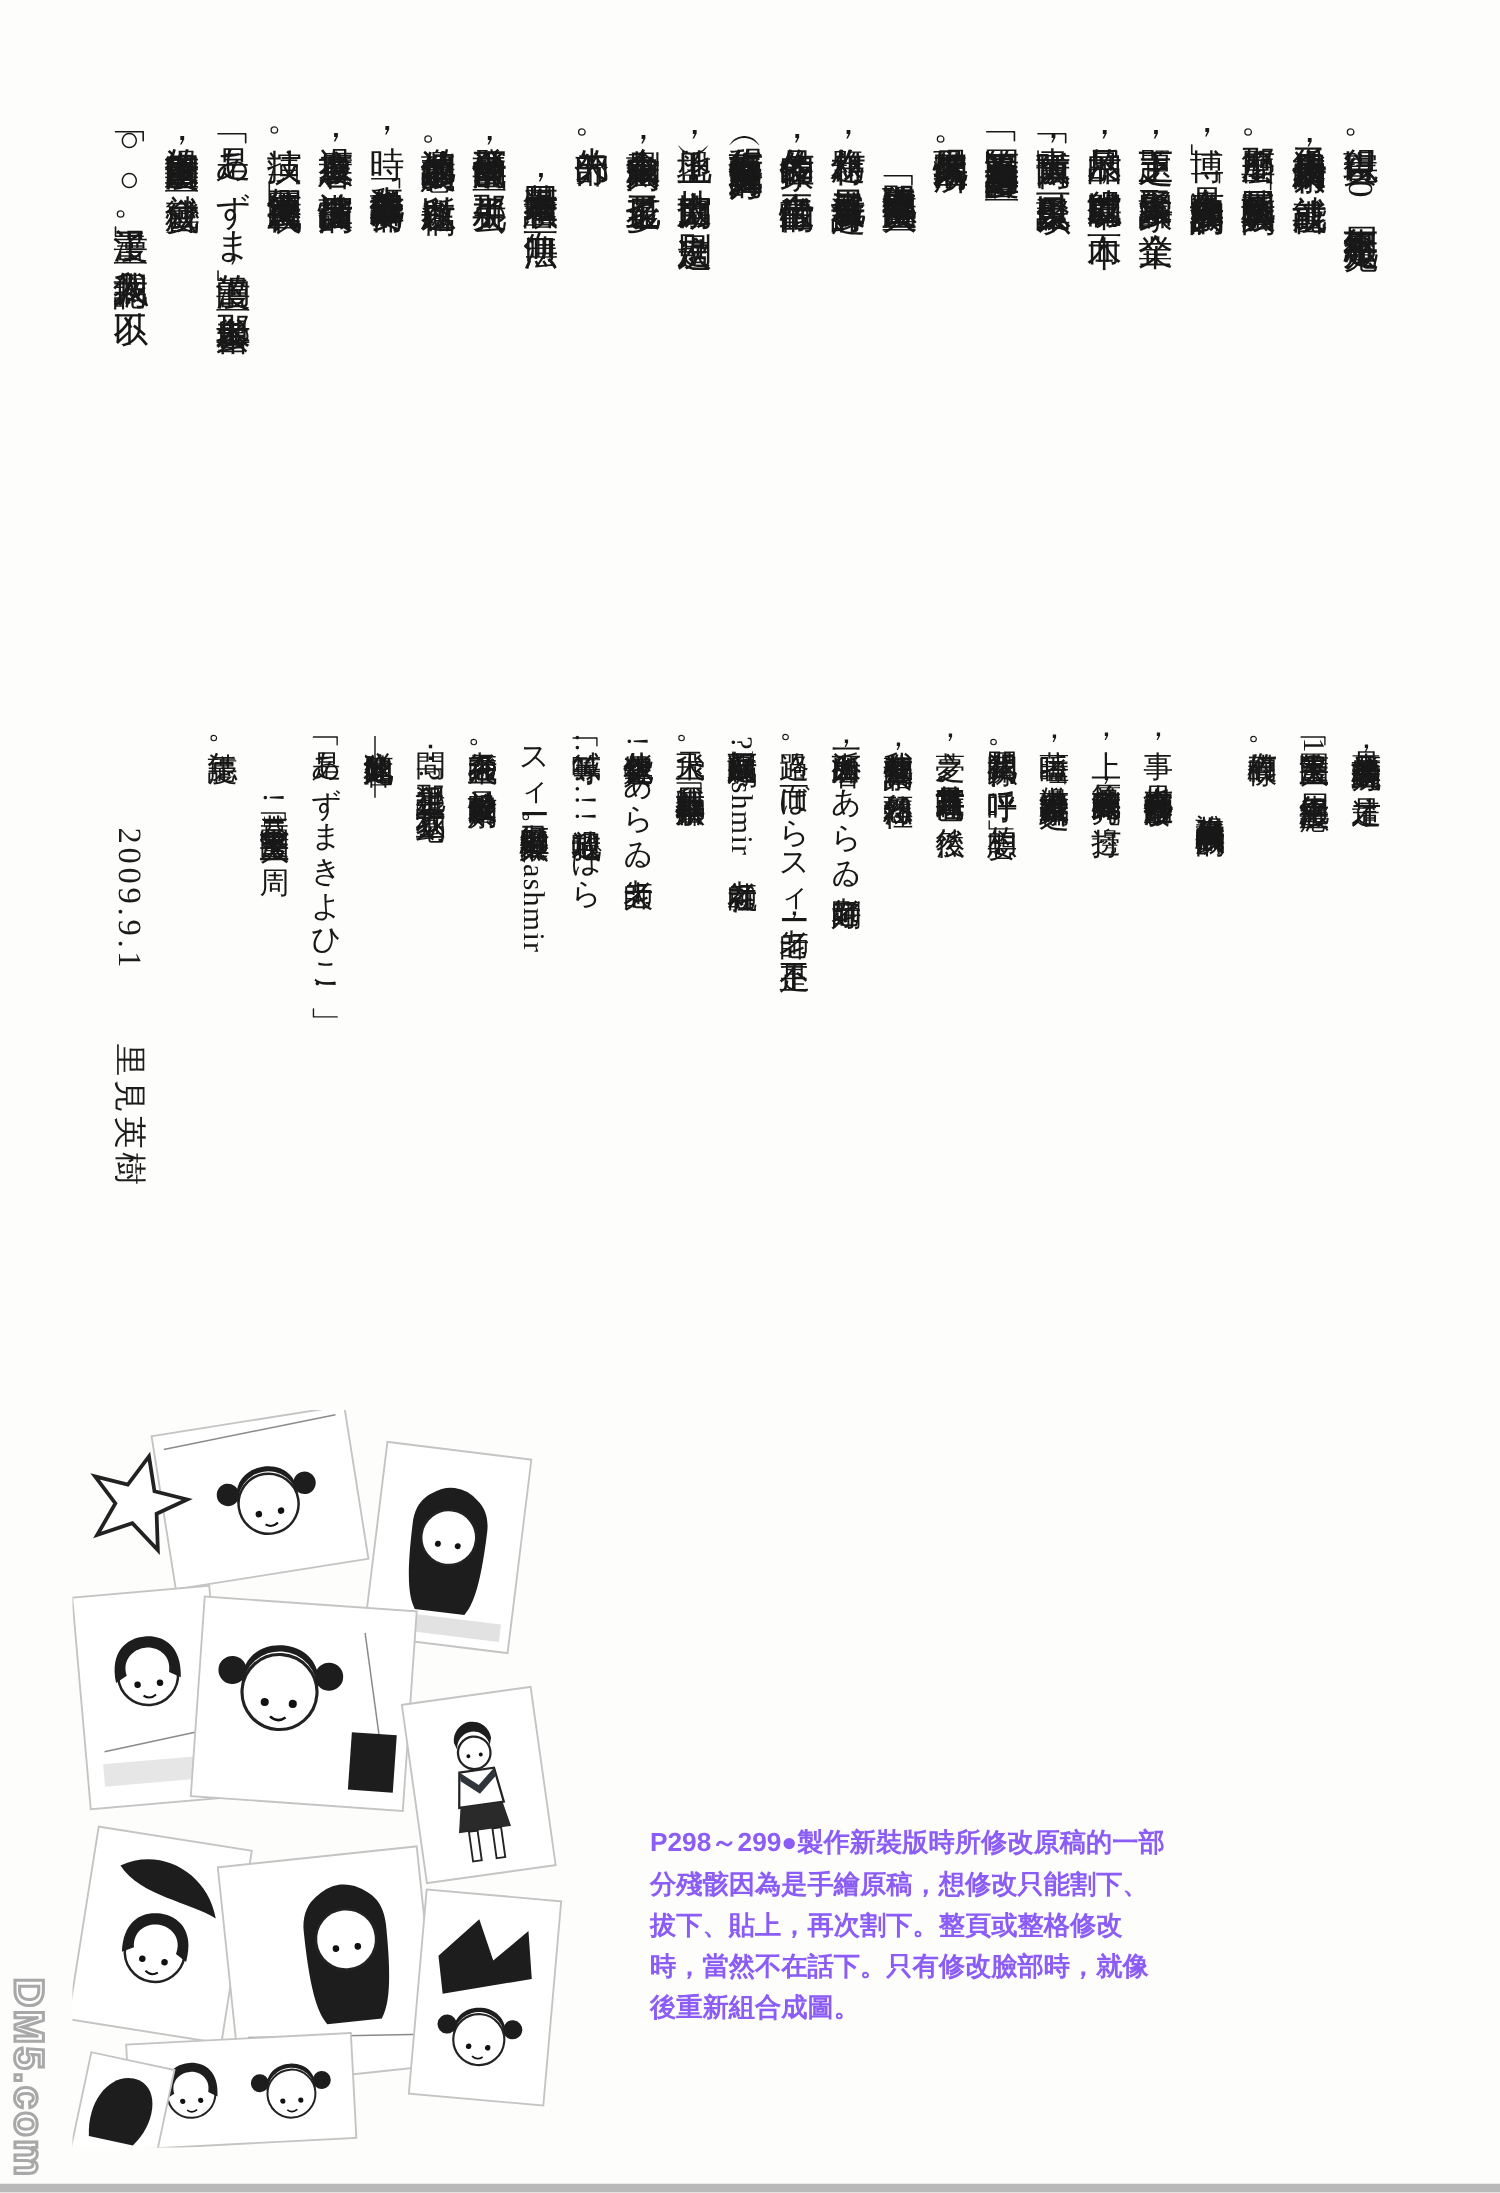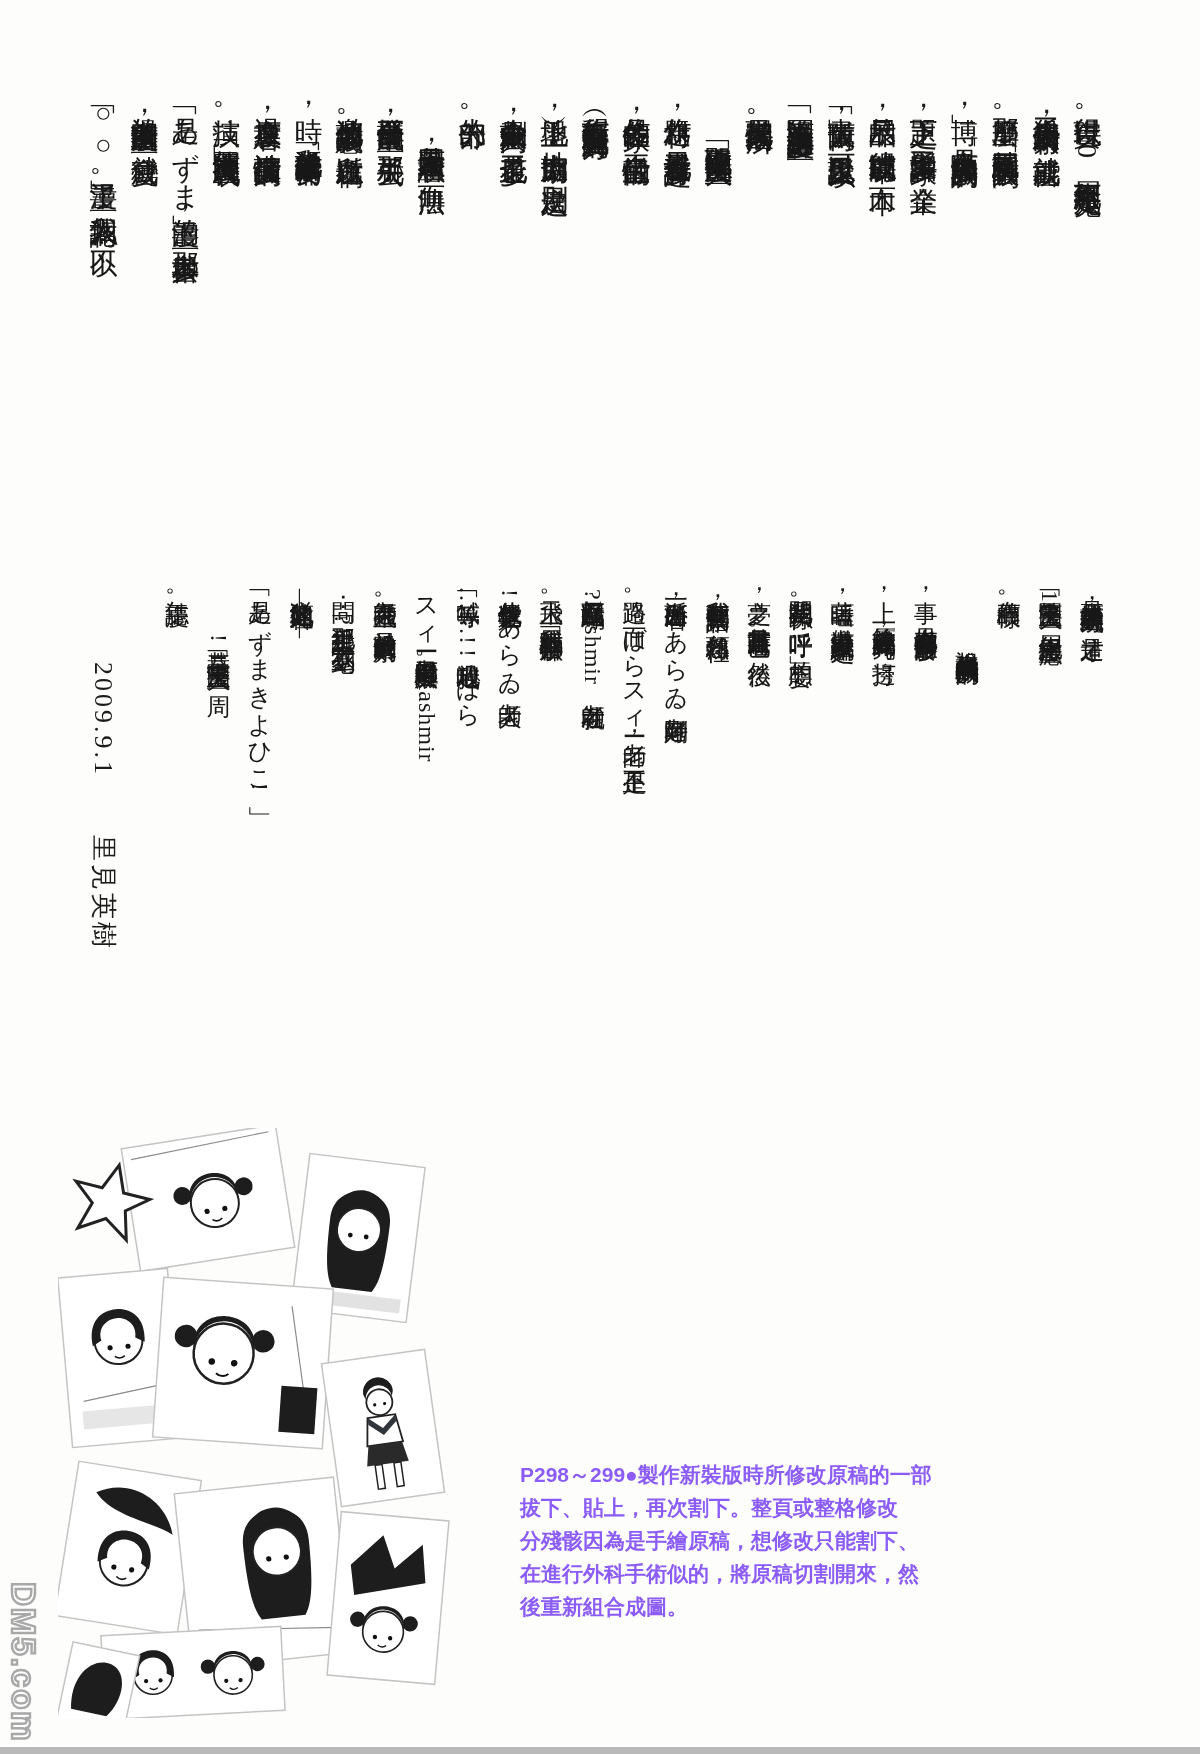--- a/index.html
+++ b/index.html
@@ -194,22 +194,22 @@
       <use href="#faceA" transform="translate(40,4) scale(0.8)"></use>
     </g>
     <g transform="translate(40,560) rotate(12)">
       <rect x="-34" y="-40" width="68" height="80" fill="#fff" stroke="#c4c4c4" stroke-width="1.5"></rect>
       <path d="M-22,26 C-30,-6 -12,-30 8,-26 C26,-22 28,6 14,26 Z" fill="#1d1d1d"></path>
     </g>
   </svg>
 
   <div class="caption">
       <div class="cap-line">P298～299●製作新裝版時所修改原稿的一部</div>
+      <div class="cap-line">分殘骸因為是手繪原稿，想修改只能割下、</div>
       <div class="cap-line">拔下、貼上，再次割下。整頁或整格修改</div>
-      <div class="cap-line">分殘骸因為是手繪原稿，想修改只能割下、</div>
-      <div class="cap-line">在進行外科手術似的，將原稿切割開來，然</div>
+      <div class="cap-line">時，當然不在話下。只有修改臉部時，就像</div>
       <div class="cap-line">後重新組合成圖。</div>
     </div>
 
   <div class="watermark">DM5.com</div>
 
   <div class="bottom-edge"></div>
 </div>
 
 </body></html>

